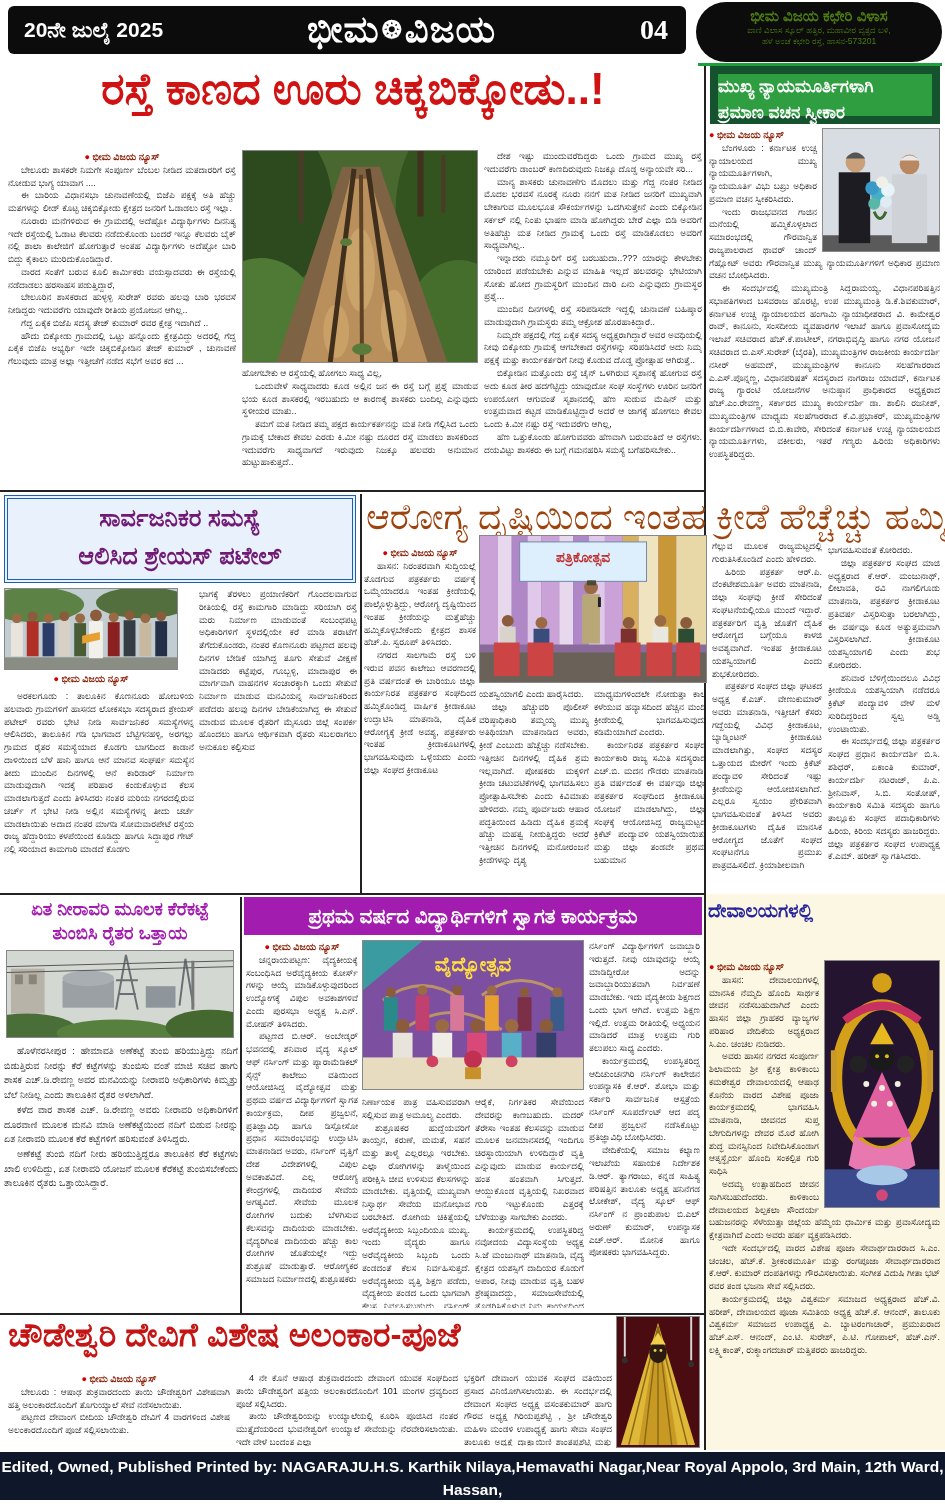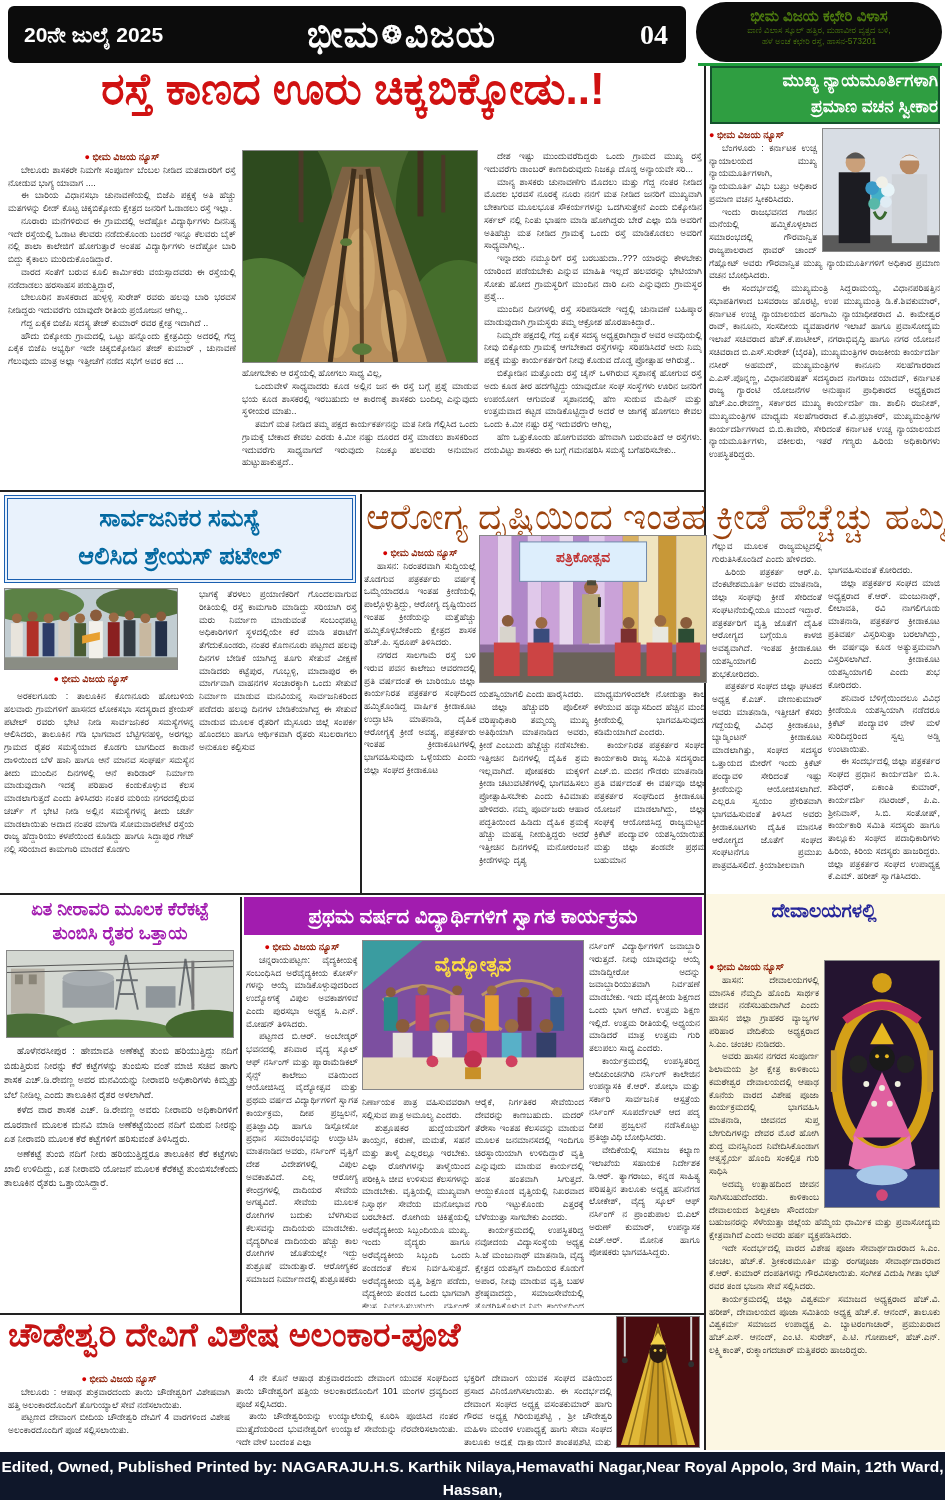--- a/index.html
+++ b/index.html
@@ -1,48 +1,48 @@
 <!DOCTYPE html>
 <html><head>
 <meta charset="utf-8">
 <style>
   html,body{margin:0;padding:0;background:#e8e8e8;}
   .page{position:relative;width:945px;height:1506px;background:#ffffff;margin:0 auto;
         font-family:"Liberation Sans",sans-serif;overflow:hidden;}
   .abs{position:absolute;}
   
-  .masthead-bar{left:8px;top:6px;width:678px;height:57px;background:#0c0c0c;border-radius:6px;
+  .masthead-bar{left:8px;top:6px;width:678px;height:48px;background:#0c0c0c;border-radius:6px;
     display:flex;align-items:center;color:#fff;}
   .mh-date{font-size:21px;font-weight:bold;padding-left:16px;white-space:nowrap;}
   .mh-title{flex:1;text-align:center;font-size:37px;font-weight:bold;letter-spacing:1px;white-space:nowrap;}
   .mh-chakra{font-size:24px;vertical-align:4px;padding:0 2px;color:#fff;}
   .mh-page{font-size:28px;font-weight:bold;padding-right:18px;font-family:"Liberation Serif",serif;}
   .office-box{left:696px;top:2px;width:246px;height:60px;background:#0c0c0c;border-radius:30px;
     color:#4d7c0f;text-align:center;padding-top:5px;box-sizing:border-box;}
   .office-title{font-size:15px;font-weight:bold;line-height:1.2;}
   .office-line{font-size:8.5px;line-height:1.35;}
   .green-underline{left:698px;top:63px;width:244px;height:3px;background:#1f9e3c;}
   
   .hrule{background:#222;height:1.5px;}
   .vrule{background:#222;width:1.5px;}
   
   .main-headline{left:4px;top:66px;width:698px;height:82px;color:#d01212;font-size:44px;font-weight:bold;
     text-align:center;line-height:1.05;white-space:nowrap;}
-  .cj-box{left:710px;top:66px;width:230px;height:58px;background:#2f9e41;border:2px solid #14532d;
-    box-sizing:border-box;color:#fff;font-weight:bold;font-size:17px;text-align:right;line-height:1.5;}
+  .cj-box{left:710px;top:66px;width:230px;height:58px;background:#2f9e41;border:8px solid #14532d;
+    box-sizing:border-box;color:#fff;font-weight:bold;font-size:17px;text-align:left;line-height:1.5;}
   .shreyas-box{left:4px;top:495px;width:352px;height:88px;border:4px double #1a5fb0;background:#e9f2fc;
-    box-sizing:border-box;color:#0369a1;font-weight:bold;font-size:24px;text-align:center;line-height:1.6;}
+    box-sizing:border-box;color:#701a75;font-weight:bold;font-size:24px;text-align:center;line-height:1.6;}
   .health-headline{left:366px;top:496px;width:574px;height:46px;color:#9c430e;font-size:36px;font-weight:normal;
     text-align:center;white-space:nowrap;}
   .irr-headline{left:2px;top:897px;width:236px;height:52px;color:#a21caf;font-size:18px;font-weight:bold;
     text-align:center;line-height:1.35;}
   .welcome-bar{left:244px;top:897px;width:458px;height:38px;background:#a21caf;color:#fff;font-weight:bold;
     font-size:20px;text-align:center;line-height:38px;white-space:nowrap;}
   .temple-headline{left:708px;top:897px;width:232px;height:60px;color:#26269a;font-size:19px;font-weight:bold;
-    text-align:center;line-height:1.5;}
+    line-height:1.5;}
   .chow-headline{left:8px;top:1316px;width:606px;height:54px;color:#c41414;font-size:33px;font-weight:bold;
     white-space:nowrap;}
   
   .col{position:absolute;font-size:9px;line-height:1.42;text-align:justify;color:#161616;overflow:h
 idden;overflow:hidden;}
   .col p{margin:0;text-indent:13px;}
   .byline{font-size:9.5px;font-weight:bold;color:#8b1a00;text-align:center;margin:1px 0 3px 0;text-indent:0 !important;}
   .byline .dot{color:#d40000;font-size:9px;}
   .ph{position:absolute;overflow:hidden;border:1px solid #888;box-sizing:border-box;}
   .ph svg{display:block;width:100%;height:100%;}
@@ -261,21 +261,21 @@
   </div>
   <div class="col" style="left:594px;top:688px;width:112px;height:202px">
     <p style="text-indent:0">ಮಾಧ್ಯಮಗಳಿಂದಲೇ ನೋಡುತ್ತಾ ಕಾಲ ಕಳೆಯುವ ಹವ್ಯಾಸದಿಂದ ಹೆಚ್ಚಿನ ಮಂದಿ ಕ್ರೀಡೆಯಲ್ಲಿ ಭಾಗವಹಿಸುವುದು ಕಡಿಮೆಯಾಗಿದೆ ಎಂದರು.</p>
     <p>ಕಾರ್ಯನಿರತ ಪತ್ರಕರ್ತರ ಸಂಘದ ಕಾರ್ಯಕಾರಿ ರಾಜ್ಯ ಸಮಿತಿ ಸದಸ್ಯರಾದ ಎಚ್.ಬಿ. ಮದನ ಗೌಡರು ಮಾತನಾಡಿ, ಪ್ರತಿ ವರ್ಷದಂತೆ ಈ ವರ್ಷವೂ ಜಿಲ್ಲಾ ಪತ್ರಕರ್ತರ ಸಂಘದಿಂದ ಕ್ರೀಡಾಕೂಟ ಯೋಜನೆ ಮಾಡಲಾಗಿದ್ದು, ಜಿಲ್ಲಾ ಸಂಘಕ್ಕೆ ಆಯೋಜಿಸಿದ್ದ ರಾಜ್ಯಮಟ್ಟದ ಕ್ರಿಕೆಟ್ ಪಂದ್ಯಾವಳಿ ಯಶಸ್ವಿಯಾಯಿತು ಮತ್ತು ಜಿಲ್ಲಾ ತಂಡವೇ ಪ್ರಥಮ ಬಹುಮಾನ</p>
   </div>
   <div class="col" style="left:712px;top:540px;width:110px;height:350px">
     <p style="text-indent:0">ಗೆಲ್ಲುವ ಮೂಲಕ ರಾಜ್ಯಮಟ್ಟದಲ್ಲಿ ಗುರುತಿಸಿಕೊಂಡಿದೆ ಎಂದು ಹೇಳಿದರು.</p>
     <p>ಹಿರಿಯ ಪತ್ರಕರ್ತ ಆರ್.ಪಿ. ವೆಂಕಟೇಶಮೂರ್ತಿ ಅವರು ಮಾತನಾಡಿ, ಜಿಲ್ಲಾ ಸಂಘವು ಕ್ರೀಡೆ ಸೇರಿದಂತೆ ಸಂಘಟನೆಯಲ್ಲಿಯೂ ಮುಂದೆ ಇದ್ದಾರೆ. ಪತ್ರಕರ್ತರಿಗೆ ವೃತ್ತಿ ಜೊತೆಗೆ ದೈಹಿಕ ಆರೋಗ್ಯದ ಬಗ್ಗೆಯೂ ಕಾಳಜಿ ಅವಶ್ಯವಾಗಿದೆ. ಇಂತಹ ಕ್ರೀಡಾಕೂಟ ಯಶಸ್ವಿಯಾಗಲಿ ಎಂದು ಶುಭಕೋರಿದರು.</p>
     <p>ಪತ್ರಕರ್ತರ ಸಂಘದ ಜಿಲ್ಲಾ ಘಟಕದ ಅಧ್ಯಕ್ಷ ಕೆ.ಎಚ್. ವೇಣುಕುಮಾರ್ ಅವರು ಮಾತನಾಡಿ, ಇತ್ತೀಚಿಗೆ ಕೆಸರು ಗದ್ದೆಯಲ್ಲಿ ವಿವಿಧ ಕ್ರೀಡಾಕೂಟ, ಬ್ಯಾಡ್ಮಿಂಟನ್ ಕ್ರೀಡಾಕೂಟ ಮಾಡಲಾಗಿತ್ತು, ಸಂಘದ ಸದಸ್ಯರ ಒತ್ತಾಯದ ಮೇರೆಗೆ ಇಂದು ಕ್ರಿಕೆಟ್ ಪಂದ್ಯಾವಳಿ ಸೇರಿದಂತೆ ಇಷ್ಟು ಕ್ರೀಡೆಯನ್ನು ಆಯೋಜಿಸಲಾಗಿದೆ. ಎಲ್ಲರೂ ಸ್ವಯಂ ಪ್ರೇರಿತವಾಗಿ ಭಾಗವಹಿಸುವಂತೆ ತಿಳಿಸಿದ ಅವರು ಕ್ರೀಡಾಕೂಟಗಳು ದೈಹಿಕ ಮಾನಸಿಕ ಆರೋಗ್ಯದ ಜೊತೆಗೆ ಸಂಘದ ಸಂಘಟನೆಗೂ ಪ್ರಮುಖ ಪಾತ್ರವಹಿಸಲಿದೆ. ಕ್ರಿಯಾಶೀಲವಾಗಿ</p>
   </div>
-  <div class="col" style="left:828px;top:564px;width:112px;height:350px">
+  <div class="col" style="left:828px;top:544px;width:112px;height:350px">
     <p style="text-indent:0">ಭಾಗವಹಿಸುವಂತೆ ಕೋರಿದರು.</p>
     <p>ಜಿಲ್ಲಾ ಪತ್ರಕರ್ತರ ಸಂಘದ ಮಾಜಿ ಅಧ್ಯಕ್ಷರಾದ ಕೆ.ಆರ್. ಮಂಜುನಾಥ್, ಲೀಲಾವತಿ, ರವಿ ನಾಗಲಿಗೂಡು ಮಾತನಾಡಿ, ಪತ್ರಕರ್ತರ ಕ್ರೀಡಾಕೂಟ ಪ್ರತಿವರ್ಷ ವಿಸ್ತರಿಸುತ್ತಾ ಬರಲಾಗಿದ್ದು, ಈ ವರ್ಷವೂ ಕೂಡ ಅತ್ಯುತ್ತಮವಾಗಿ ವಿಸ್ತರಿಸಲಾಗಿದೆ. ಕ್ರೀಡಾಕೂಟ ಯಶಸ್ವಿಯಾಗಲಿ ಎಂದು ಶುಭ ಕೋರಿದರು.</p>
     <p>ಶನಿವಾರ ಬೆಳಿಗ್ಗೆಯಿಂದಲೂ ವಿವಿಧ ಕ್ರೀಡೆಯೂ ಯಶಸ್ವಿಯಾಗಿ ನಡೆದರೂ ಕ್ರಿಕೆಟ್ ಪಂದ್ಯಾವಳಿ ವೇಳೆ ಮಳೆ ಸುರಿದಿದ್ದರಿಂದ ಸ್ವಲ್ಪ ಅಡ್ಡಿ ಉಂಟಾಯಿತು.</p>
     <p>ಈ ಸಂದರ್ಭದಲ್ಲಿ ಜಿಲ್ಲಾ ಪತ್ರಕರ್ತರ ಸಂಘದ ಪ್ರಧಾನ ಕಾರ್ಯದರ್ಶಿ ಬಿ.ಸಿ. ಶಶಿಧರ್, ಏಕಾಂತಿ ಕುಮಾರ್, ಕಾರ್ಯದರ್ಶಿ ನಟರಾಜ್, ಪಿ.ಎ. ಶ್ರೀನಿವಾಸ್, ಸಿ.ಬಿ. ಸಂತೋಷ್, ಕಾರ್ಯಕಾರಿ ಸಮಿತಿ ಸದಸ್ಯರು ಹಾಗೂ ತಾಲ್ಲೂಕು ಸಂಘದ ಪದಾಧಿಕಾರಿಗಳು ಹಿರಿಯ, ಕಿರಿಯ ಸದಸ್ಯರು ಹಾಜರಿದ್ದರು. ಜಿಲ್ಲಾ ಪತ್ರಕರ್ತರ ಸಂಘದ ಉಪಾಧ್ಯಕ್ಷ ಕೆ.ಎಮ್. ಹರೀಶ್ ಸ್ವಾಗತಿಸಿದರು.</p>
   </div>
 
   <div class="abs irr-headline">
     <div>ಏತ ನೀರಾವರಿ ಮೂಲಕ ಕೆರೆಕಟ್ಟೆ</div>
     <div>ತುಂಬಿಸಿ ರೈತರ ಒತ್ತಾಯ</div>
   </div>

